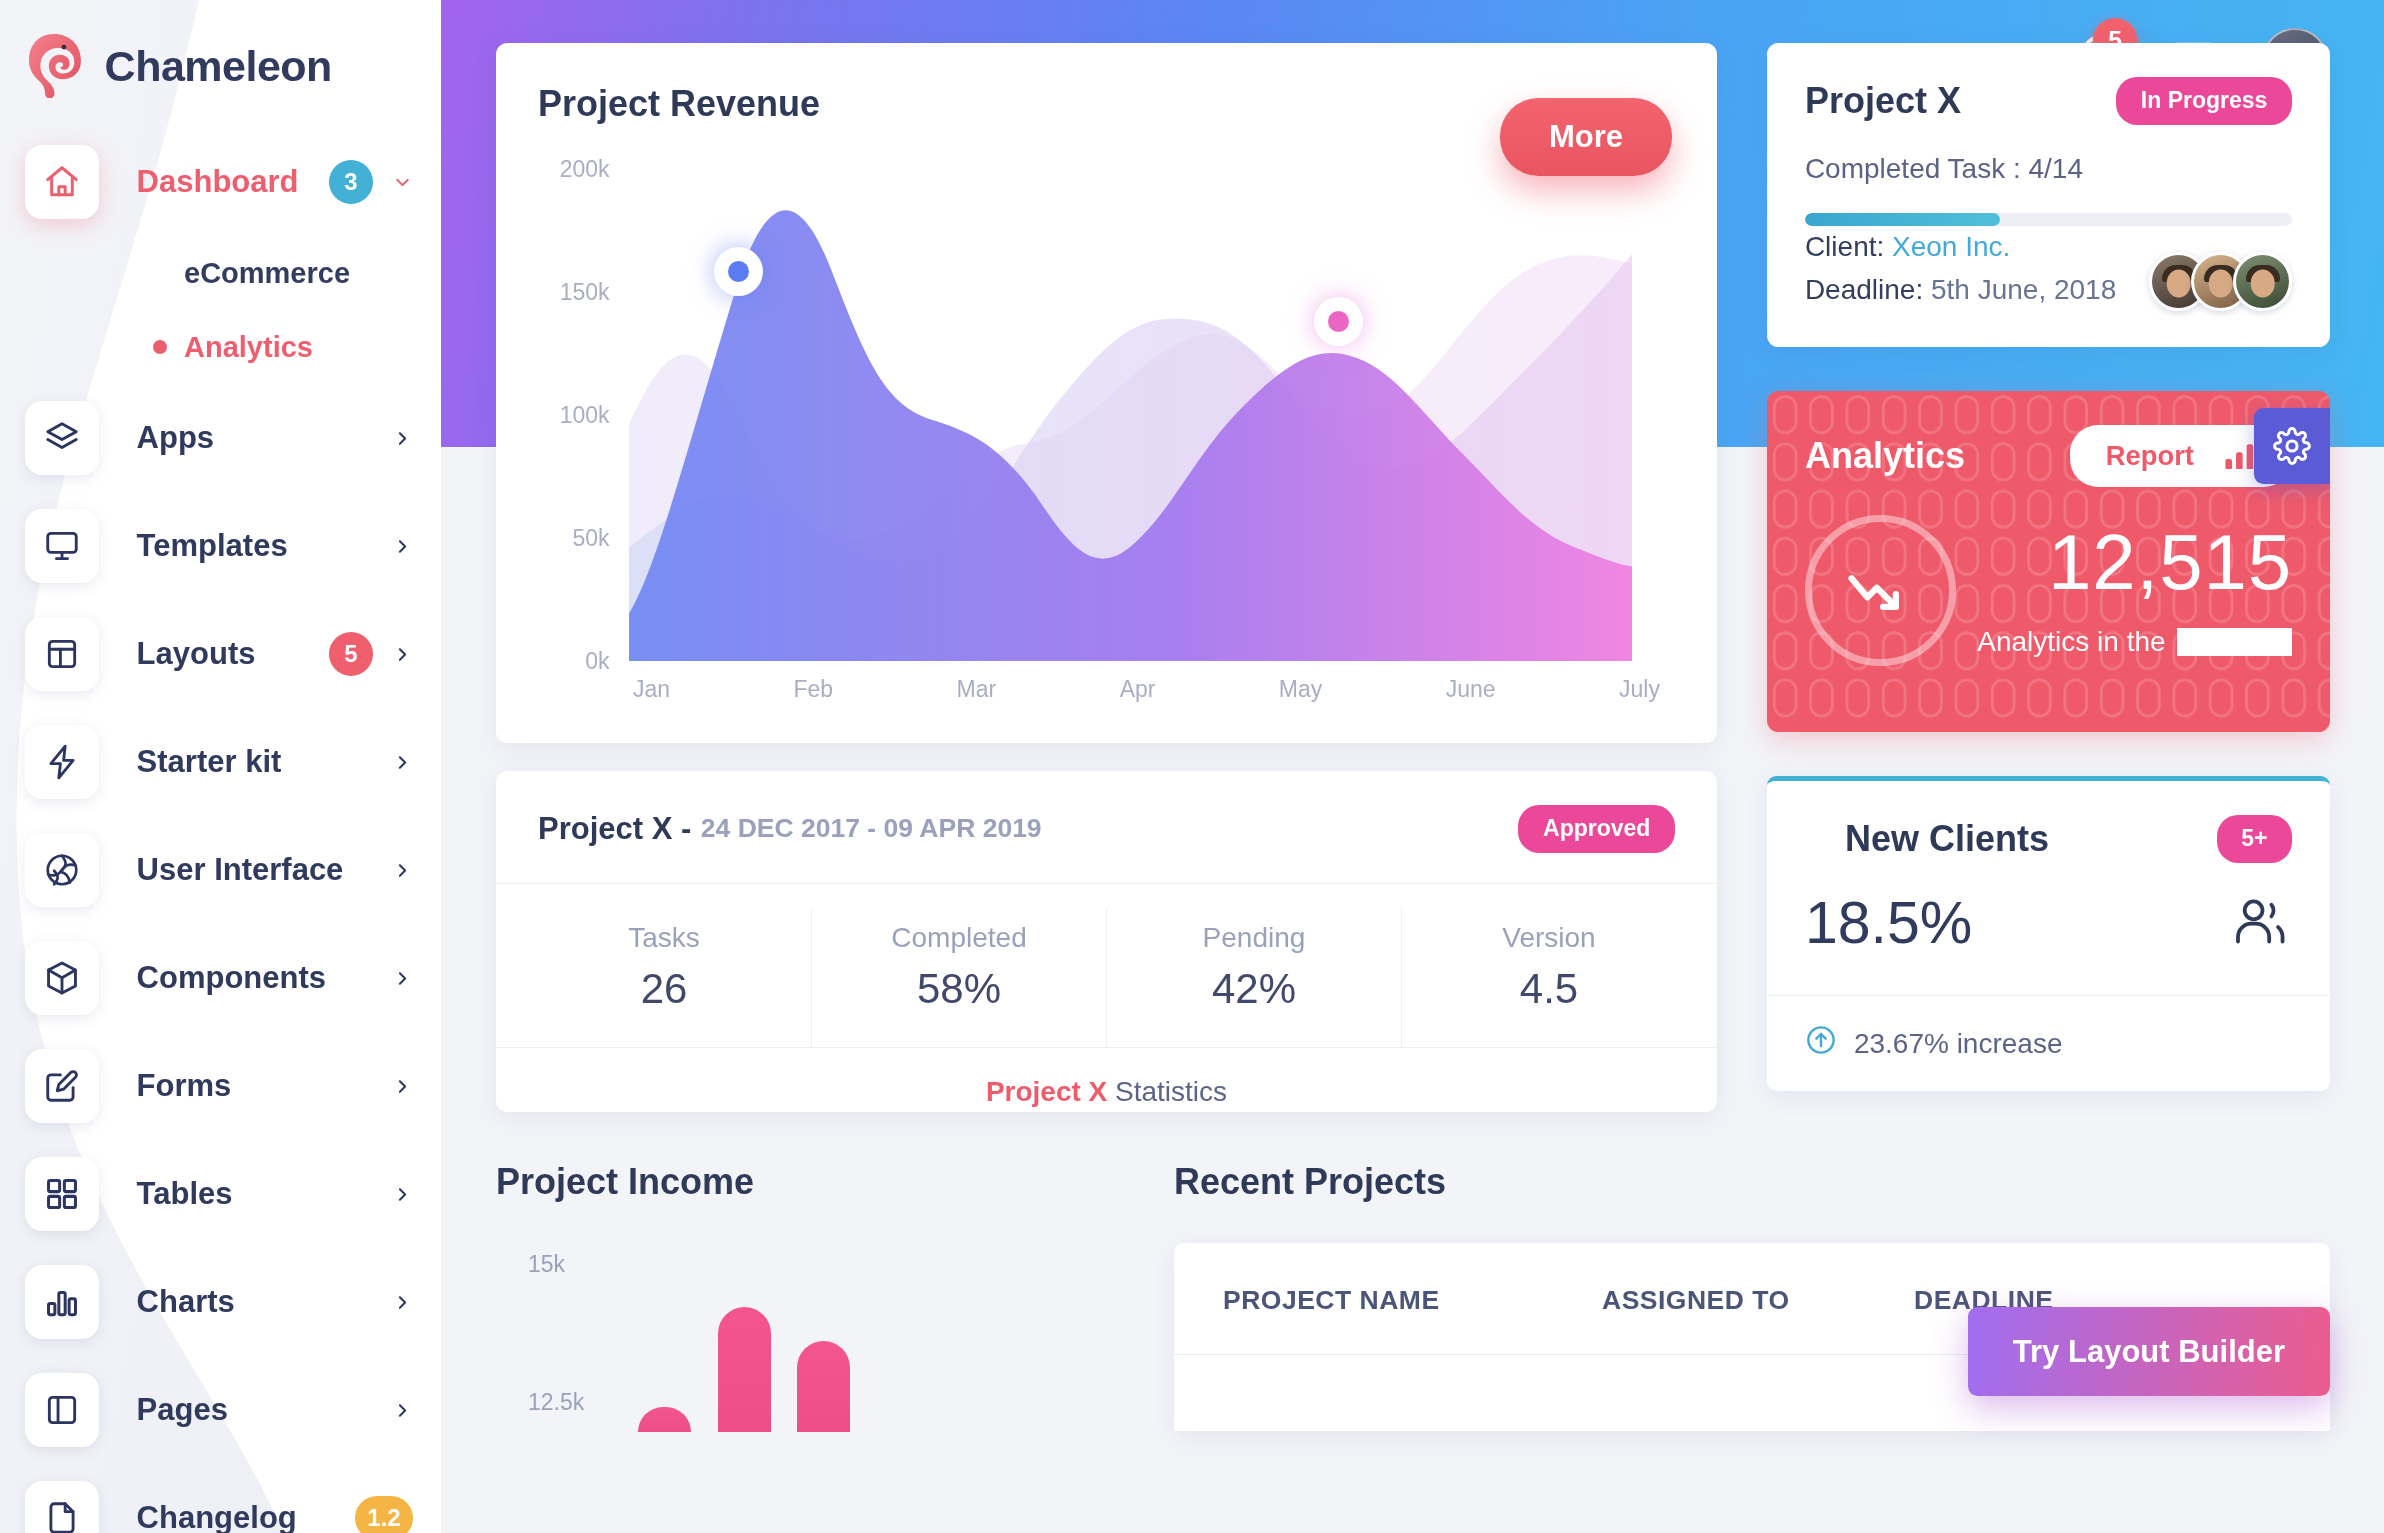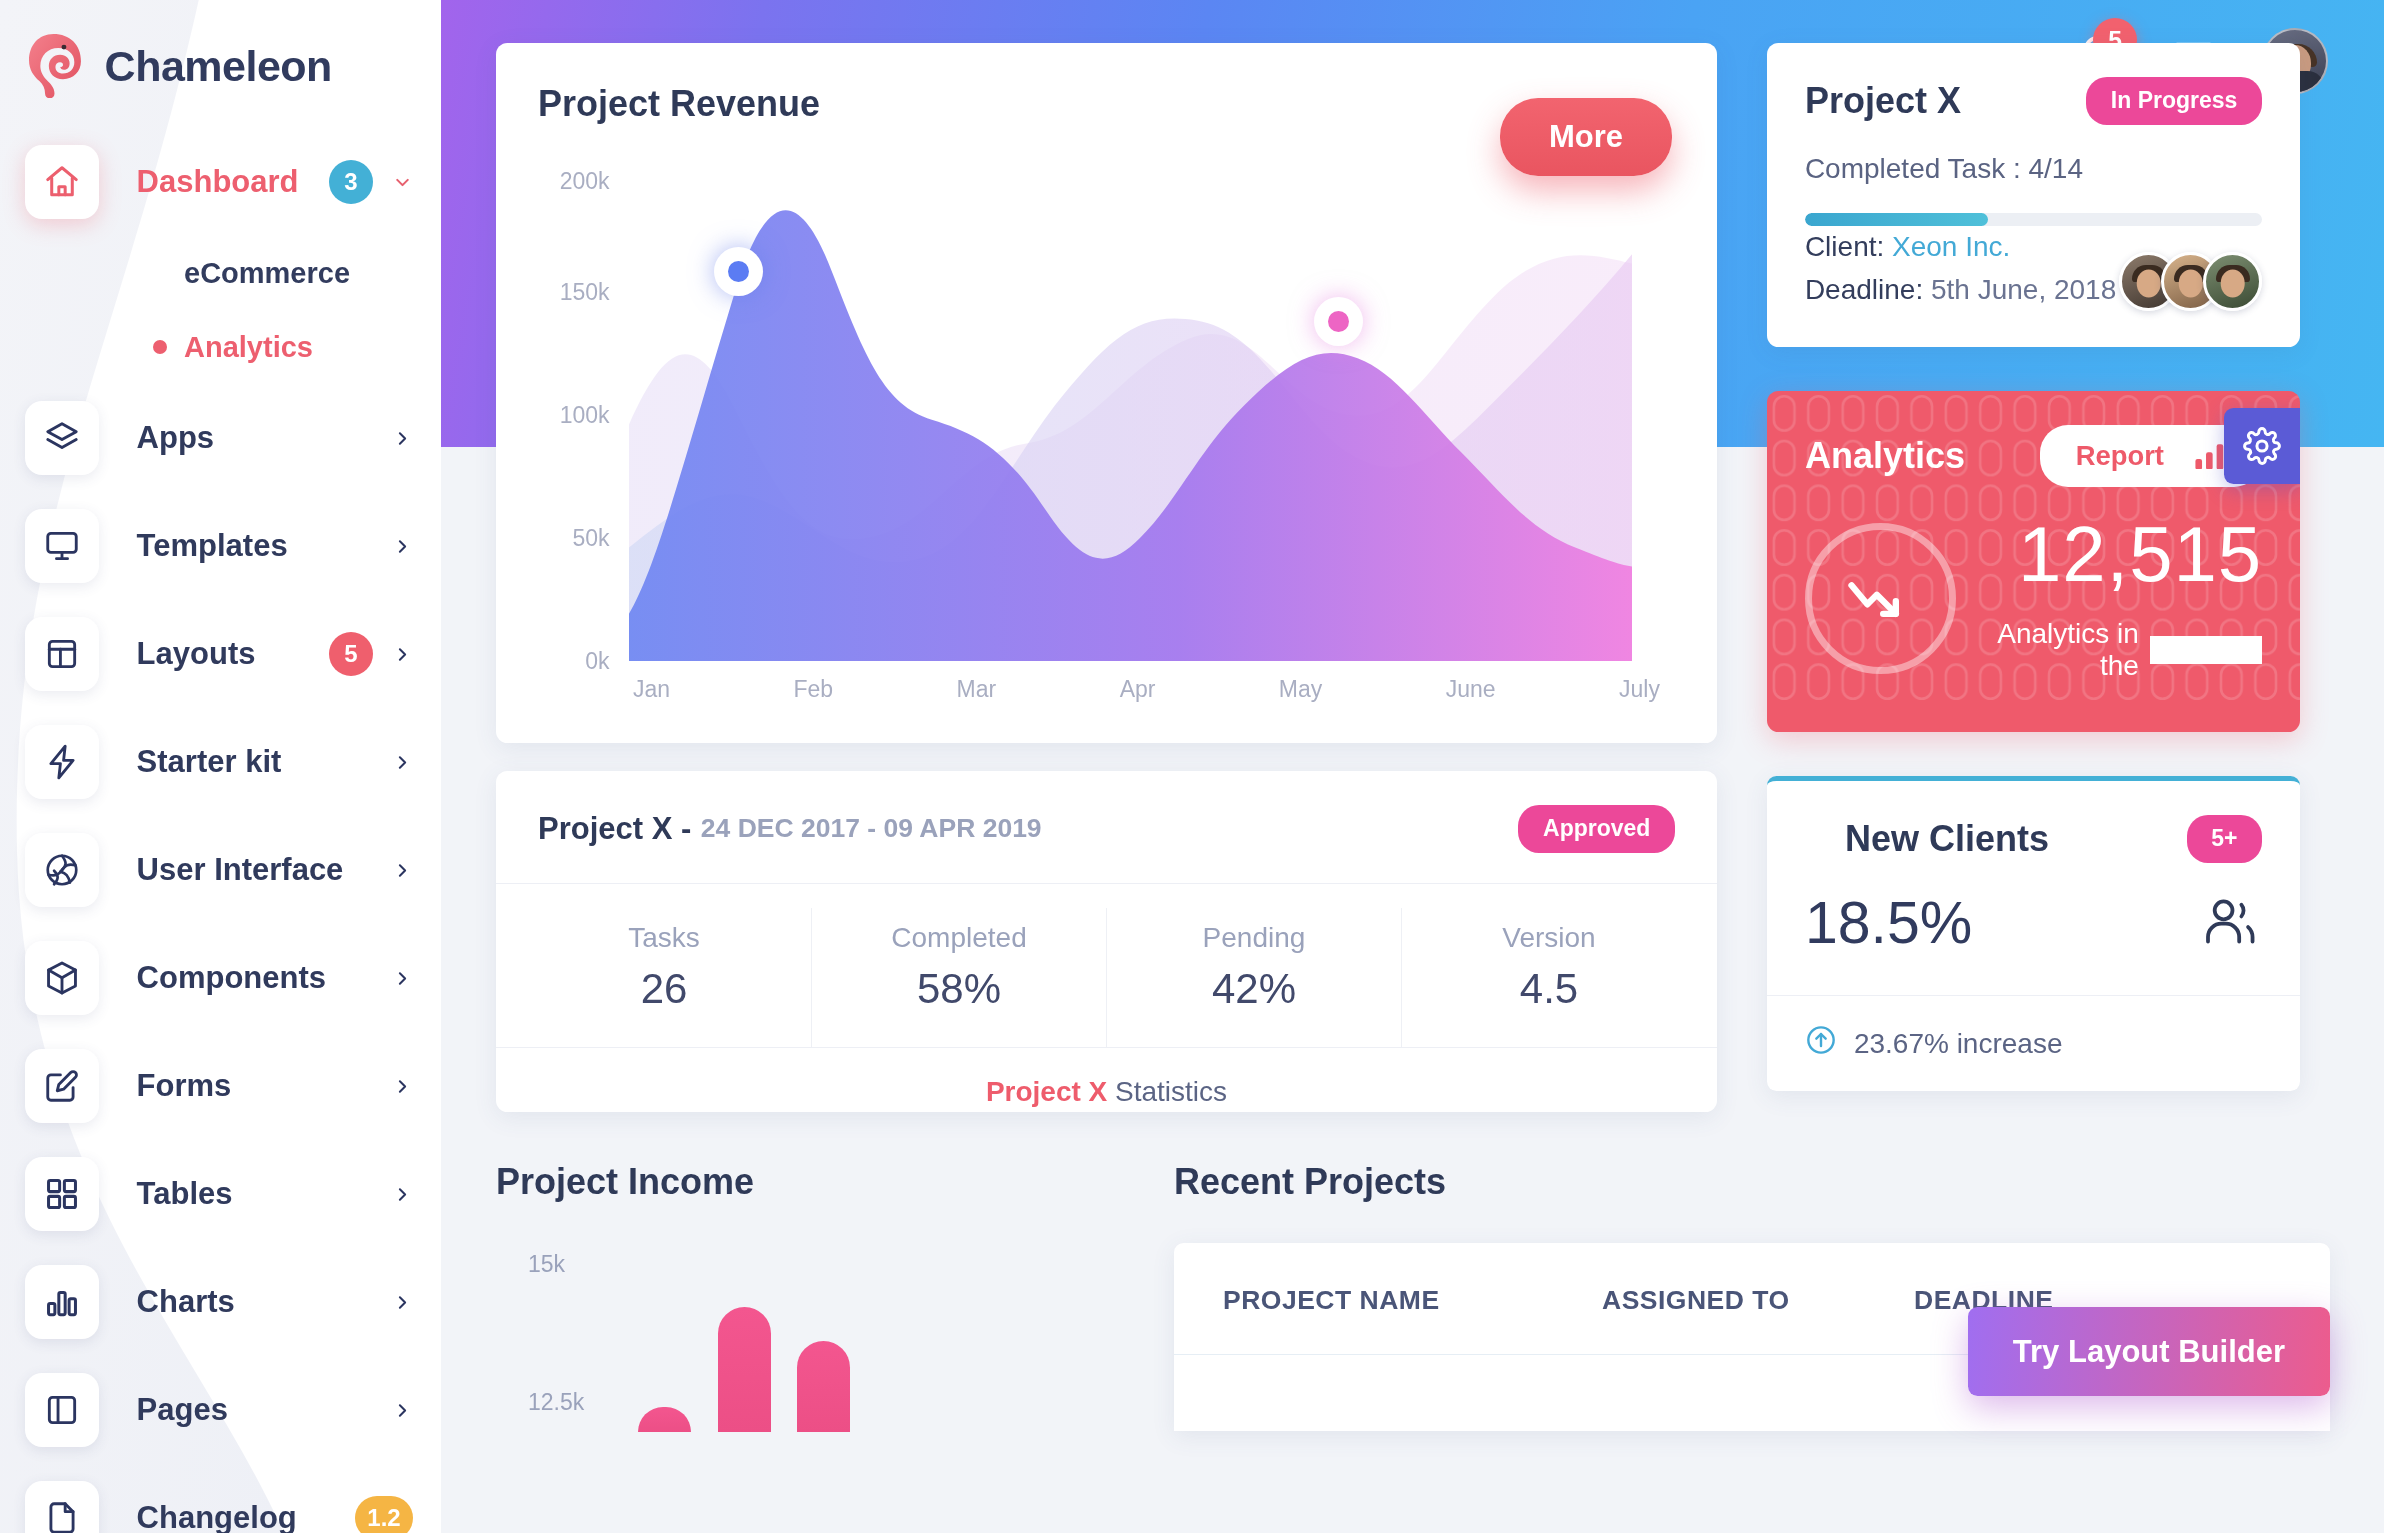--- a/index.html
+++ b/index.html
@@ -114,21 +114,21 @@
   .av-face { position:absolute; left:50%; top:54%; transform:translate(-50%,-50%);
     width:32px; height:36px; border-radius:50% 50% 46% 46%; background:#c99b80; }
   .av-hair { position:absolute; left:50%; top:24%; transform:translateX(-50%);
     width:44px; height:23px; border-radius:23px 23px 5.7px 5.7px; background:#473326; }
   .av-body { position:absolute; bottom:-5.7px; left:50%; transform:translateX(-50%);
     width:59px; height:26.5px; border-radius:17px 17px 0 0; background:#2b2f3e; }
 
   
   .content {
     position: relative; z-index: 2;
-    padding: 43px 85px 0 55px;
+    padding: 43px 55px 0 55px;
     display: grid;
     grid-template-columns: 1221px 0.9px 1fr;
     column-gap: 0;
   }
   .col-left { width: 1221px; }
   .col-right { margin-left: 49px; }
 
   .card {
     background: #ffffff; border-radius: 11.4px;
     box-shadow: 0 5.7px 24.6px rgba(70,85,130,.09);
@@ -610,21 +610,21 @@
     <div class="content">
 
       <div class="col-left">
 
         <section class="card revenue-card">
           <div class="card-title">Project Revenue</div>
           <button class="more-btn">More</button>
 
           <div class="chart-area">
             <div class="y-axis">
-              <div class="y-tick" style="top:12px">200k</div>
+              <div class="y-tick" style="top:0px">200k</div>
               <div class="y-tick" style="top:123px">150k</div>
               <div class="y-tick" style="top:246px">100k</div>
               <div class="y-tick" style="top:369px">50k</div>
               <div class="y-tick" style="top:492px">0k</div>
             </div>
 
             <svg class="svgplot" viewBox="0 0 1060 520" preserveAspectRatio="none">
               <defs>
                 <linearGradient id="gA" x1="0" y1="0" x2="1" y2="0">
                   <stop offset="0%" stop-color="#6f87f2"></stop>

